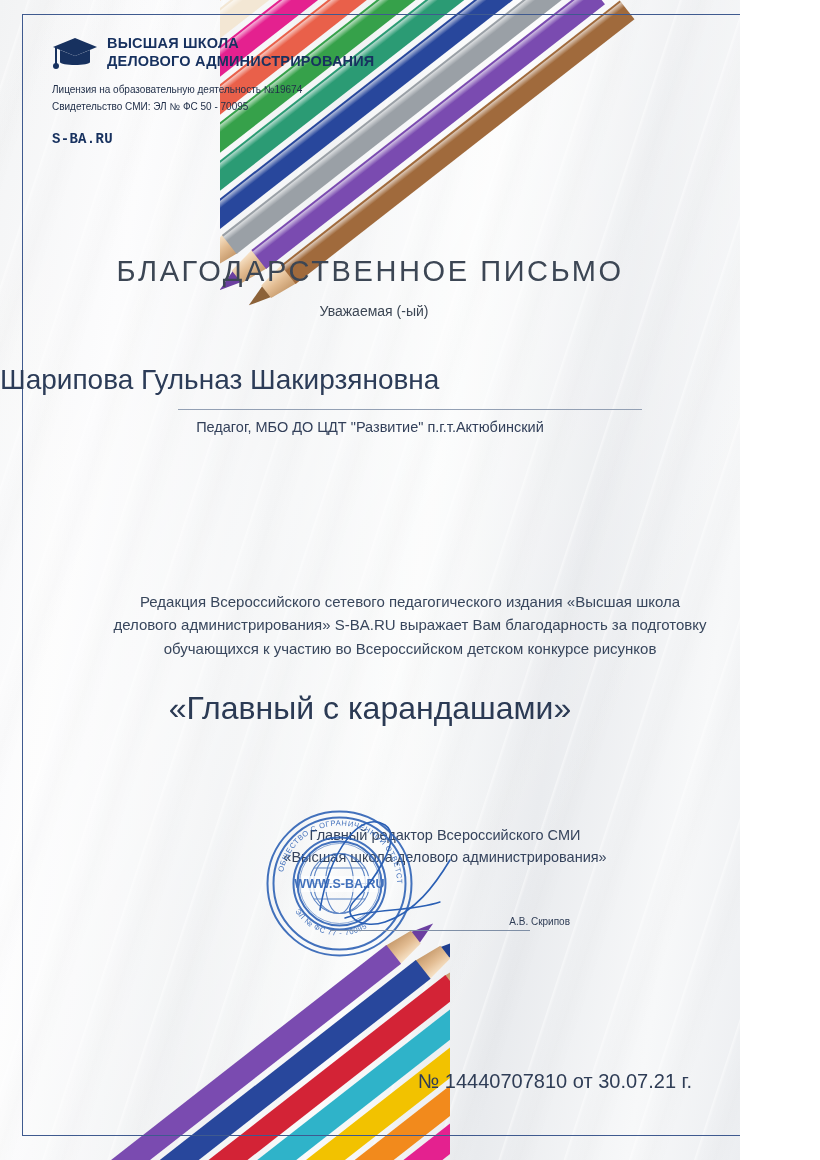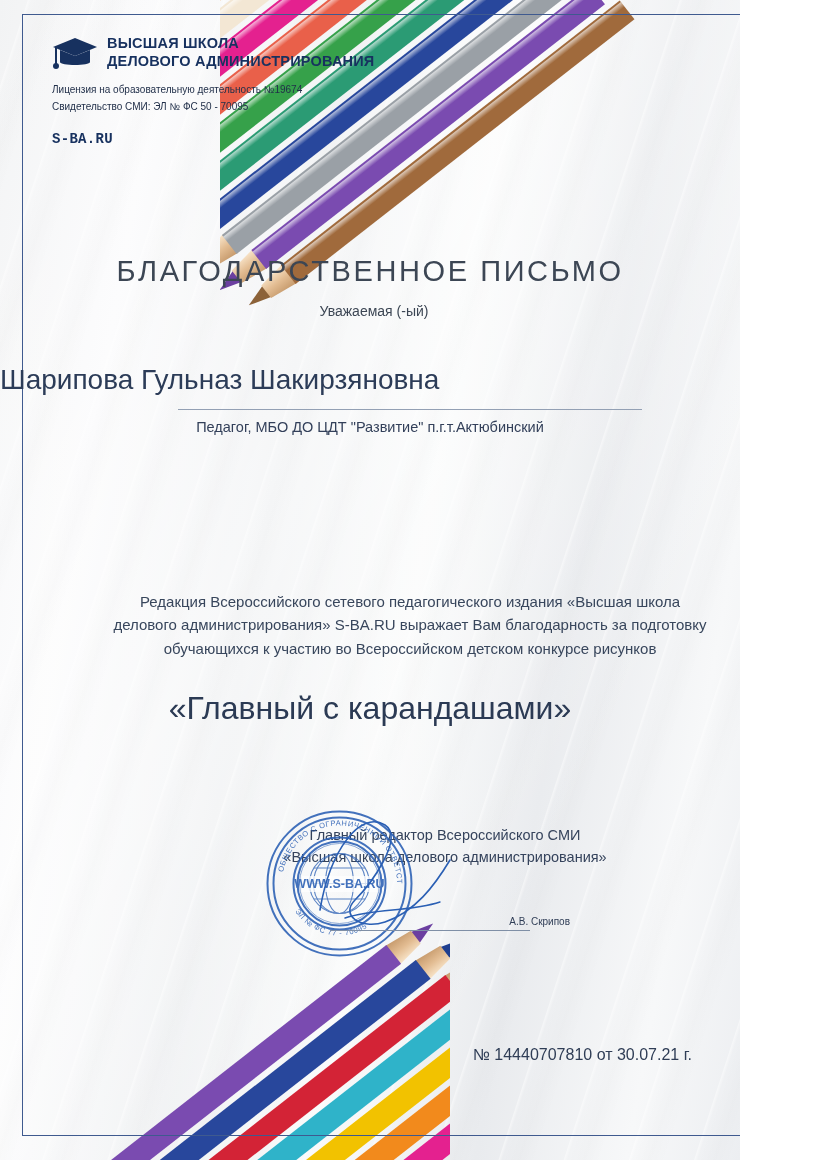--- a/index.html
+++ b/index.html
@@ -202,22 +202,22 @@
     width: 240px;
     top: 916px;
     text-align: right;
     font-size: 10px;
     color: #2f3d56;
   }
 
   .doc-number {
     position: absolute;
     right: 48px;
-    top: 1046px;
-    font-size: 16px;
+    top: 1070px;
+    font-size: 20px;
     color: #2f3d56;
   }
 
   
   .stamp {
     position: absolute;
     left: 262px;
     top: 806px;
     width: 155px;
     height: 155px;

